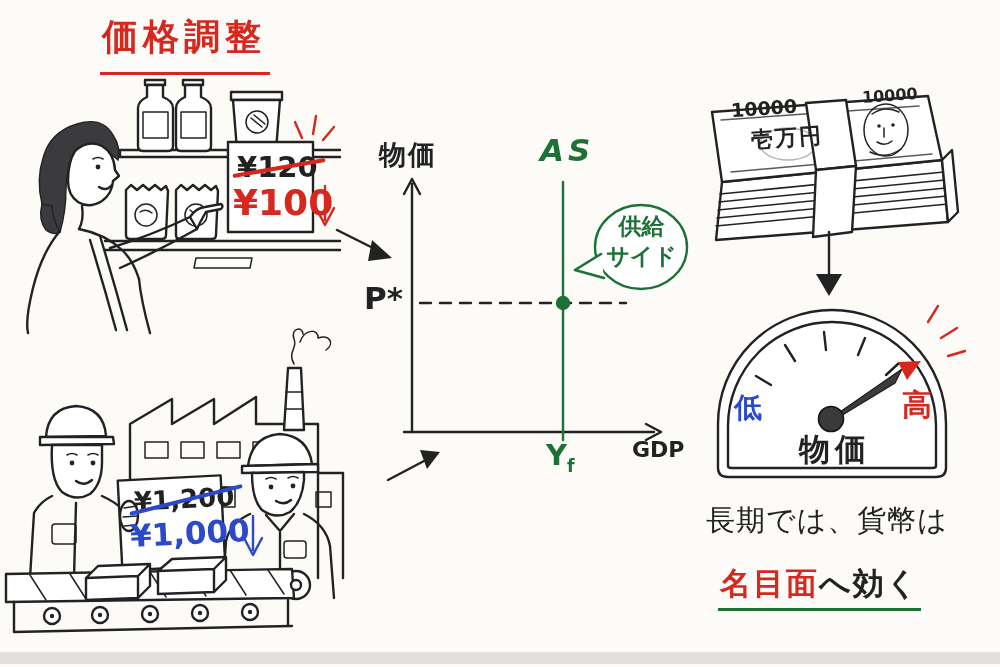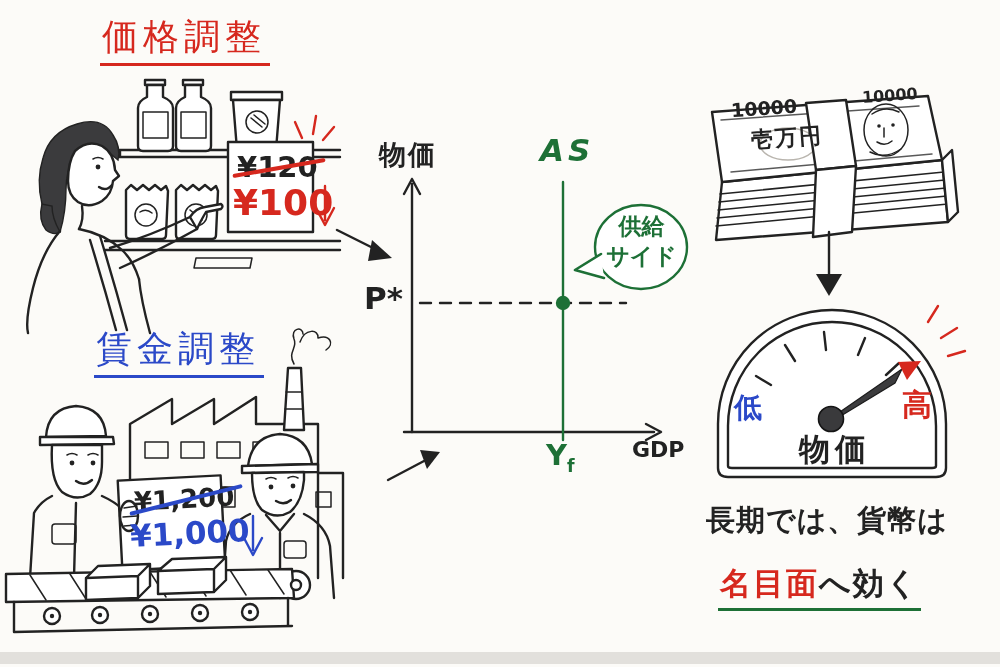--- a/index.html
+++ b/index.html
@@ -3,21 +3,21 @@
 <meta charset="utf-8">
 <style>
   :root{
     --red:#d6281e; --blue:#2b49c8; --green:#1d7036; --ink:#222222; --paper:#fcfbf8;
   }
   html,body{margin:0;padding:0;}
   body{background:#888;font-family:"DejaVu Sans","Liberation Sans",sans-serif;}
   #canvas{position:relative;width:1000px;height:667px;background:var(--paper);overflow:hidden;margin:0 auto;}
   #art{position:absolute;left:0;top:0;}
   .t{position:absolute;color:var(--ink);white-space:nowrap;line-height:1.05;font-weight:500;}
-  .title{font-size:36px;font-weight:400;letter-spacing:5px;padding:0 4px 7px 2px;display:inline-block;}
+  .title{font-size:36px;font-weight:700;letter-spacing:5px;padding:0 4px 16px 2px;display:inline-block;}
   .u-red{border-bottom:3.5px solid var(--red);color:var(--red);}
   .u-blue{border-bottom:3.5px solid var(--blue);color:var(--blue);}
   .u-green{border-bottom:3px solid var(--green);}
   .green{color:var(--green);} .red{color:var(--red);} .blue{color:var(--blue);}
   .slash{position:absolute;border-radius:2px;}
   .bubble-txt{display:flex;flex-direction:column;align-items:center;text-align:center;}
   sub.f{font-size:0.6em;font-weight:600;}
   
   .s{fill:none;stroke:var(--ink);stroke-width:2.4;stroke-linecap:round;stroke-linejoin:round;}
   .sw{fill:#fff;stroke:var(--ink);stroke-width:2.4;stroke-linejoin:round;stroke-linecap:round;}
@@ -254,23 +254,20 @@
 
   <g>
     <rect x="0" y="654" width="1000" height="10" fill="#c8c5bf" opacity="0.5"></rect>
     <rect x="0" y="652" width="1000" height="2" fill="#b3b0aa" opacity="0.35"></rect>
   </g>
 </svg>
 
 <div class="t" style="left:100px;top:18px;">
   <span class="title u-red">価格調整</span>
 </div>
-<div class="t" style="left:94px;top:330px;">
-  <span class="title u-blue">賃金調整</span>
-</div>
 
 <div class="t" style="left:237px;top:152px;font-size:29px;font-weight:600;">
   <span>¥120</span>
   <div class="slash" style="left:-5px;right:-8px;top:14px;height:3.6px;background:var(--red);transform:rotate(-10deg);"></div>
 </div>
 <div class="t red" style="left:233px;top:184px;font-size:36px;font-weight:700;">¥100</div>
 
 <div class="t" style="left:134px;top:486px;font-size:26px;font-weight:600;transform:rotate(-3deg);">
   <span>¥1,200</span>
   <div class="slash" style="left:-6px;right:-10px;top:12px;height:3.6px;background:var(--blue);transform:rotate(-11deg);"></div>
@@ -288,20 +285,20 @@
 </div>
 
 <div class="t" style="left:731px;top:99px;font-size:19px;font-weight:700;transform:rotate(-4deg);">10000</div>
 <div class="t" style="left:751px;top:126px;font-size:22px;font-weight:700;letter-spacing:2px;transform:rotate(-4deg);">壱万円</div>
 <div class="t" style="left:862px;top:88px;font-size:16px;font-weight:700;transform:rotate(-4deg);">10000</div>
 
 <div class="t blue" style="left:734px;top:393px;font-size:28px;font-weight:700;">低</div>
 <div class="t red" style="left:902px;top:389px;font-size:30px;font-weight:700;">高</div>
 <div class="t" style="left:799px;top:433px;font-size:31px;font-weight:600;letter-spacing:5px;">物価</div>
 
-<div class="t" style="left:706px;top:505px;font-size:29px;font-weight:700;letter-spacing:1px;">長期では、貨幣は</div>
+<div class="t" style="left:706px;top:505px;font-size:29px;font-weight:400;letter-spacing:1px;">長期では、貨幣は</div>
 <div class="t" style="left:718px;top:549px;font-size:31px;font-weight:600;letter-spacing:2px;">
   <span class="u-green" style="display:inline-block;padding:0 2px 8px 2px;margin-top:18px;">
     <span class="red">名目面</span><span>へ効く</span>
   </span>
 </div>
 
 </div>
 
 </body></html>

